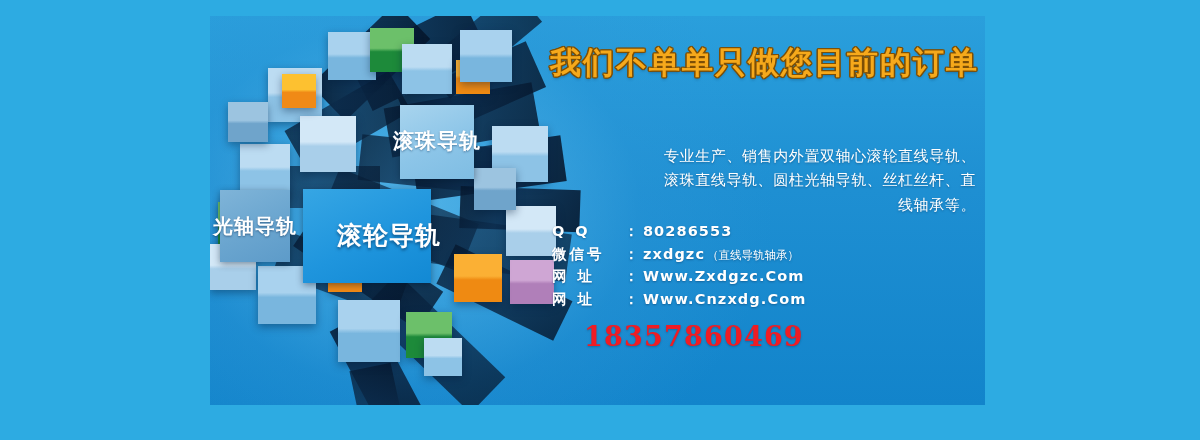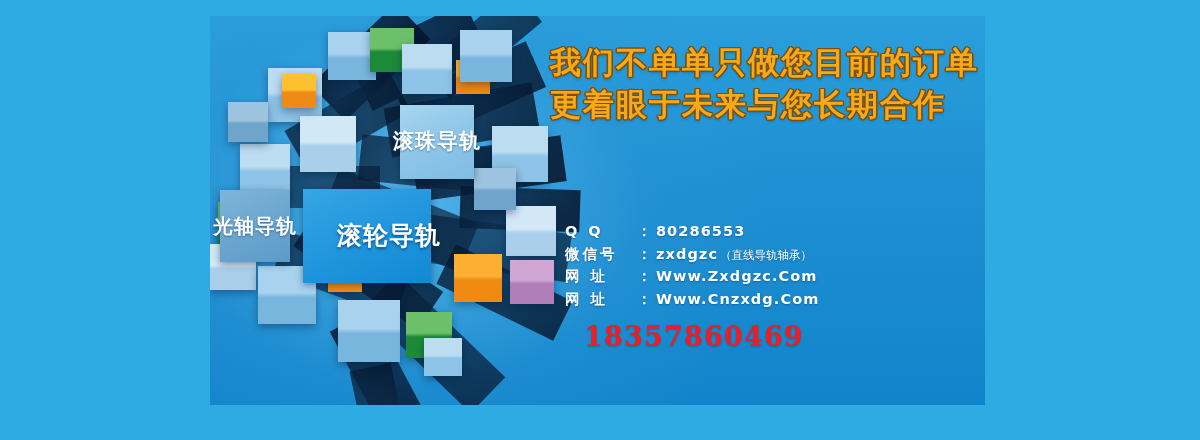--- a/index.html
+++ b/index.html
@@ -92,21 +92,21 @@
     position:absolute;left:18px;top:128px;width:408px;
     text-align:right;
     font-family:"DejaVu Sans","Liberation Sans",sans-serif;
     font-size:15px;line-height:1.62;color:#ffffff;
     letter-spacing:.6px;
     text-shadow:0 1px 2px rgba(10,60,105,.5);
   }
   .blurb p{margin:0;}
 
   .contacts{
-    position:absolute;left:15px;top:204px;width:420px;
+    position:absolute;left:2px;top:204px;width:420px;
     font-size:14.5px;line-height:1.56;color:#ffffff;
     letter-spacing:.4px;
     text-shadow:0 1px 2px rgba(10,60,105,.5);
   }
   .crow{display:flex;align-items:baseline;white-space:nowrap;}
   .ckey{
     display:inline-block;width:74px;flex:none;
     letter-spacing:3px;font-weight:700;
   }
   .ccolon{flex:none;margin:0 4px 0 -2px;font-weight:700;}
@@ -185,23 +185,27 @@
     </div>
     <div class="lbl" id="lbl-gunlun">
       <span>滚轮</span>
       <span>导轨</span>
     </div>
 
     <div class="content">
 
       <div class="headline">
         <span class="hl">我们不单单只做您目前的订单</span>
-        <span class="hl">更着眼于未来与您长期合作</span>
-      </div>
-
+      </div>
+
+      <div class="blurb">
+        <p>专业生产、销售内外置双轴心滚轮直线导轨、</p>
+        <p>滚珠直线导轨、圆柱光轴导轨、丝杠丝杆、直</p>
+        <p>线轴承等。</p>
+      </div>
 
       <div class="contacts">
 
         <div class="crow">
           <span class="ckey">Q Q</span>
           <span class="ccolon">：</span>
           <span class="cval mono">80286553</span>
         </div>
 
         <div class="crow">

